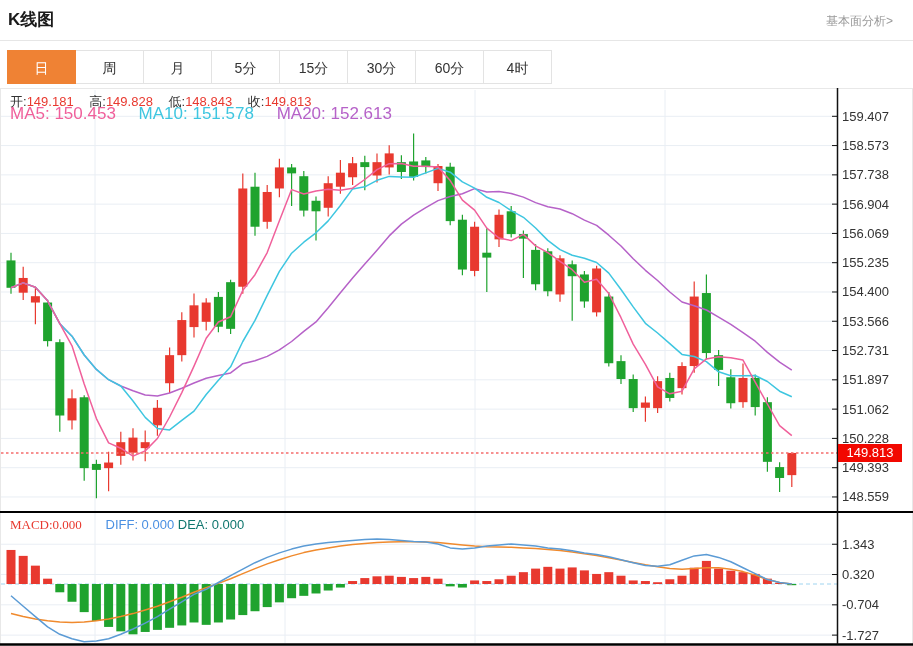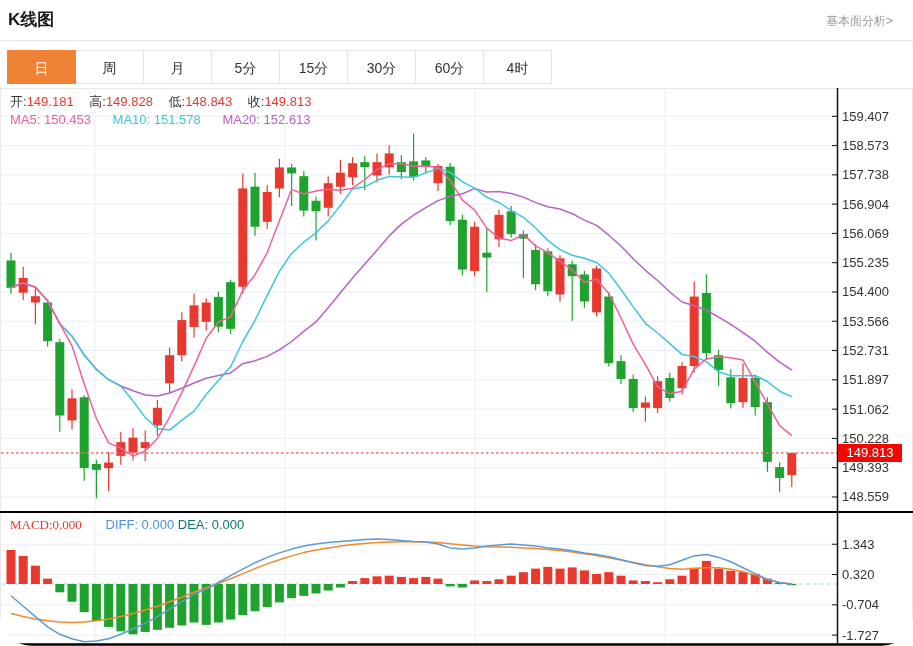--- a/index.html
+++ b/index.html
@@ -1,31 +1,31 @@
 <!DOCTYPE html>
 <html><head>
 <meta charset="utf-8">
 <style>
   html,body{margin:0;padding:0;background:#fff;}
   .page{position:relative;width:913px;height:646px;background:#fff;overflow:hidden;
-        font-family:"Liberation Sans","DejaVu Sans",sans-serif;border-radius:32px;}
+        font-family:"Liberation Sans","DejaVu Sans",sans-serif;}
   .hdr-title{position:absolute;left:8px;top:8px;font-size:17px;font-weight:bold;color:#1a1a1a;}
   .hdr-link{position:absolute;right:20px;top:13px;font-size:12px;color:#999;text-decoration:none;cursor:pointer;}
   .hdr-rule{position:absolute;left:0;top:40px;width:913px;height:1px;background:#e6e6e6;}
   .tabs{position:absolute;left:8px;top:50px;display:flex;}
   .tab{width:69px;height:34px;line-height:34px;text-align:center;font-size:14px;color:#333;
        background:#fff;border:1px solid #e3e3e3;margin-left:-1px;cursor:pointer;box-sizing:border-box;}
   .tab.active{background:#ef8234;color:#fff;border-color:#ef8234;z-index:2;}
   .chart-svg{position:absolute;left:0;top:0;}
   svg text{font-family:"Liberation Sans","DejaVu Sans",sans-serif;}
   .ohlc-row{position:absolute;left:10px;top:93px;font-size:13px;color:#333;z-index:3;text-align:center;}
   .ohlc-row .lbl{color:#333;margin-left:12px;}
   .ohlc-row .lbl:first-child{margin-left:0;}
   .ohlc-row .val{color:#e8392f;}
-  .ma-row{position:absolute;left:10px;top:112px;font-size:13px;z-index:3;}
+  .ma-row{position:absolute;left:10px;top:104px;font-size:17px;z-index:3;}
   .ma5{color:#f0609b;} .ma10{color:#3ec6e0;} .ma20{color:#b662c8;margin-left:18px;}
   .ma10{margin-left:18px;}
   .macd-row{position:absolute;left:10px;top:517px;font-size:13px;z-index:3;}
   .macd-v{color:#e8392f;font-family:Liberation Serif, serif;} .diff-v{color:#4a90e2;margin-left:20px;} .dea-v{color:#0f766e;}
   .price-badge{position:absolute;left:838px;top:444px;width:64px;height:18px;line-height:18px;
        background:#f20800;color:#fff;font-size:13px;text-align:center;z-index:4;}
 </style>
 </head>
 <body>
 

